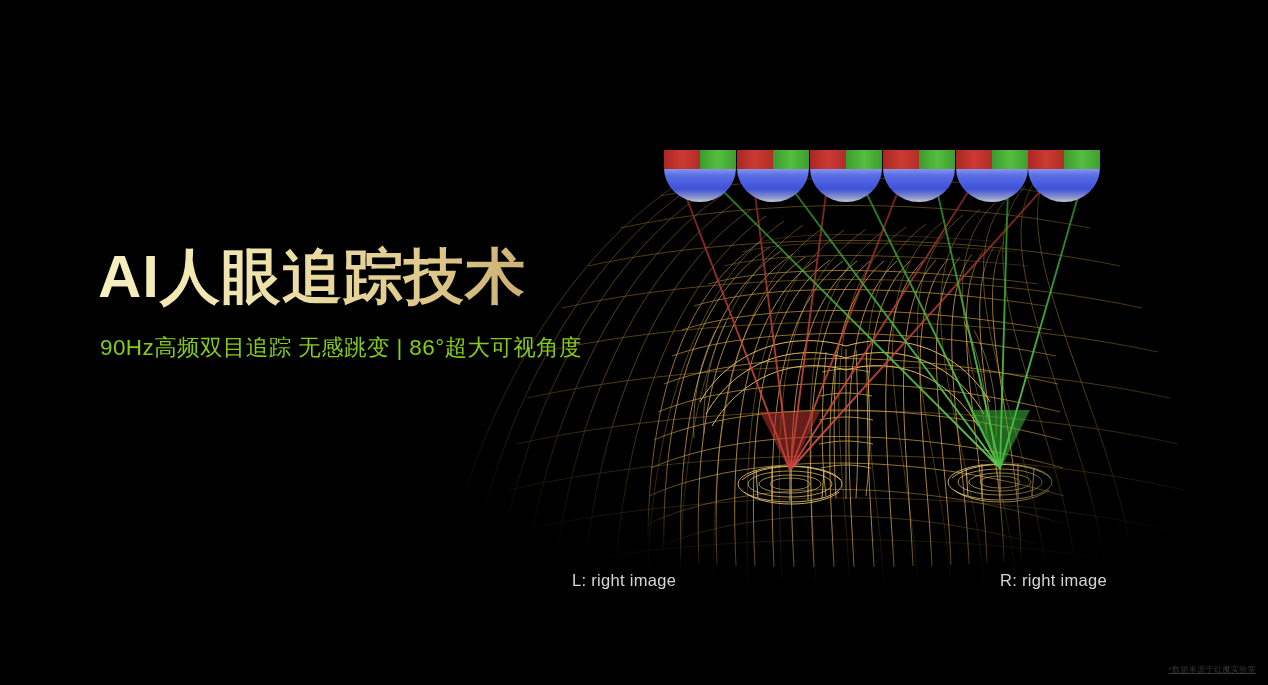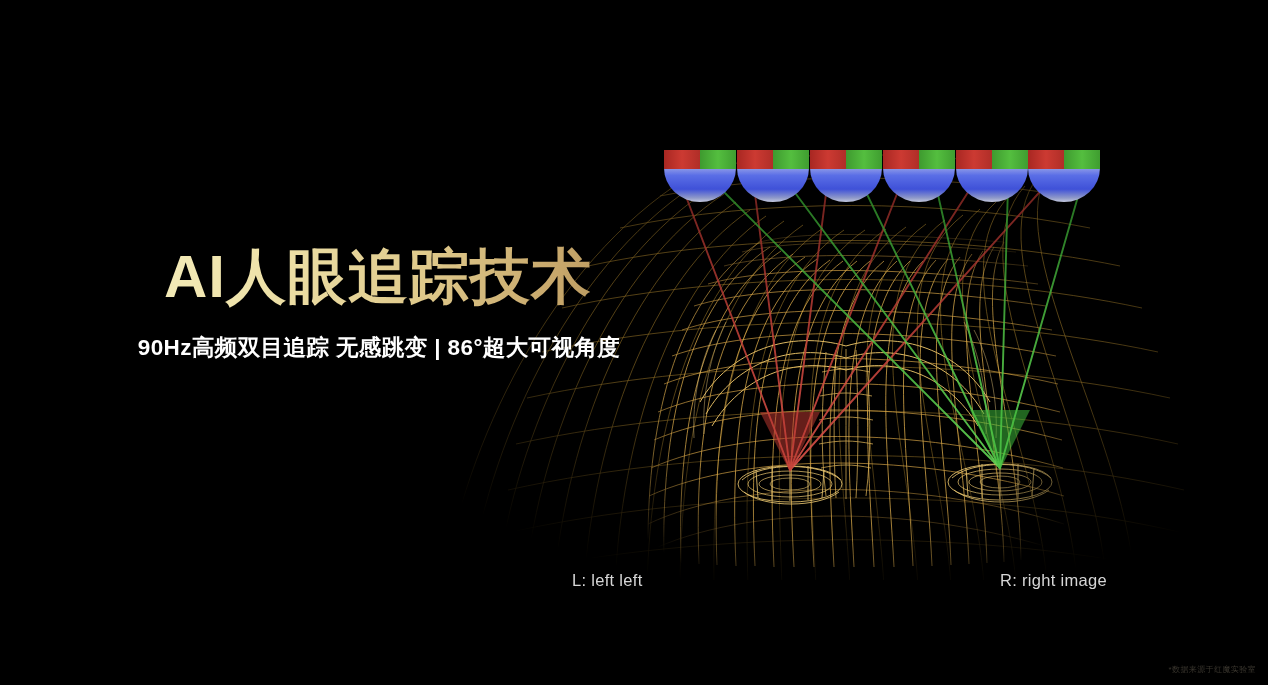--- a/index.html
+++ b/index.html
@@ -1,44 +1,44 @@
 <!DOCTYPE html>
 <html><head>
 <meta charset="utf-8">
 <style>
   html,body{margin:0;padding:0;background:#000;}
   body{
     width:1268px;height:685px;overflow:hidden;position:relative;
     font-family:"Liberation Sans","DejaVu Sans",sans-serif;
     background:#000;
   }
-  #stage{position:absolute;inset:0;background:#000;overflow:hidden;text-align:center;}
+  #stage{position:absolute;inset:0;background:#000;overflow:hidden;}
 
   
   .text-block{position:absolute;left:98px;top:243px;width:560px;}
   .headline{
     font-size:60px;font-weight:700;letter-spacing:1px;line-height:1.12;
     margin:0;white-space:nowrap;
     background:linear-gradient(100deg,#f6efc0 0%,#efe3ab 28%,#dfc98b 58%,#c6a66a 82%,#ab8a53 100%);
     -webkit-background-clip:text;background-clip:text;
     color:transparent;-webkit-text-fill-color:transparent;
   }
   .subline{
-    margin:22px 0 0 2px;font-size:22.5px;font-weight:700;color:#ffffff;
+    margin:22px 0 0 2px;font-size:22.5px;font-weight:400;color:#84cc16;
     letter-spacing:.4px;white-space:nowrap;
   }
 
   
   .caption{position:absolute;font-size:16.5px;color:#d6d6d6;letter-spacing:.3px;white-space:nowrap;}
   #cap-left{left:572px;top:571px;}
   #cap-right{left:1000px;top:571px;}
 
   .footnote{
     position:absolute;right:12px;bottom:10px;
-    font-size:8px;color:#3a362e;letter-spacing:.4px;white-space:nowrap;
+    font-size:8px;color:#3a362e;letter-spacing:.4px;white-space:nowrap;text-decoration:underline;
   }
 
   
   #graphic{position:absolute;left:0;top:0;width:1268px;height:685px;}
   svg{display:block;}
 </style>
 </head>
 <body>
 
 <div id="stage">
@@ -280,18 +280,18 @@
         </g>
       </g>
     </svg>
   </div>
 
   <div class="text-block">
     <h1 class="headline">AI人眼追踪技术</h1>
     <p class="subline">90Hz高频双目追踪 无感跳变  |  86°超大可视角度</p>
   </div>
 
-  <div class="caption" id="cap-left">L: left left</div>
+  <div class="caption" id="cap-left">L: right image</div>
   <div class="caption" id="cap-right">R: right image</div>
 
   <div class="footnote">*数据来源于红魔实验室</div>
 
 </div>
 
 </body></html>

